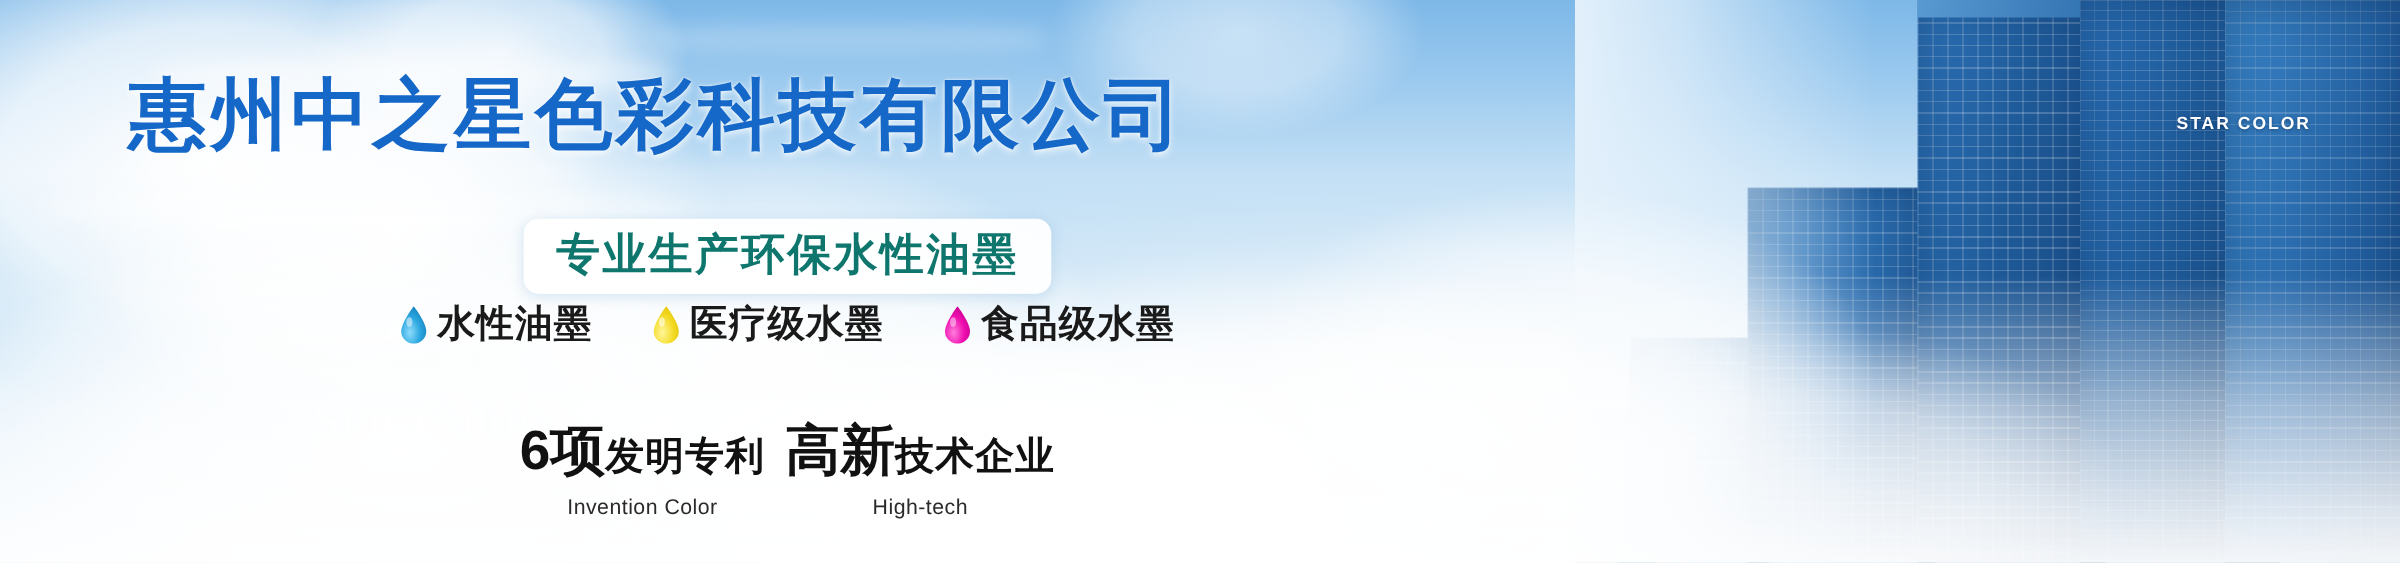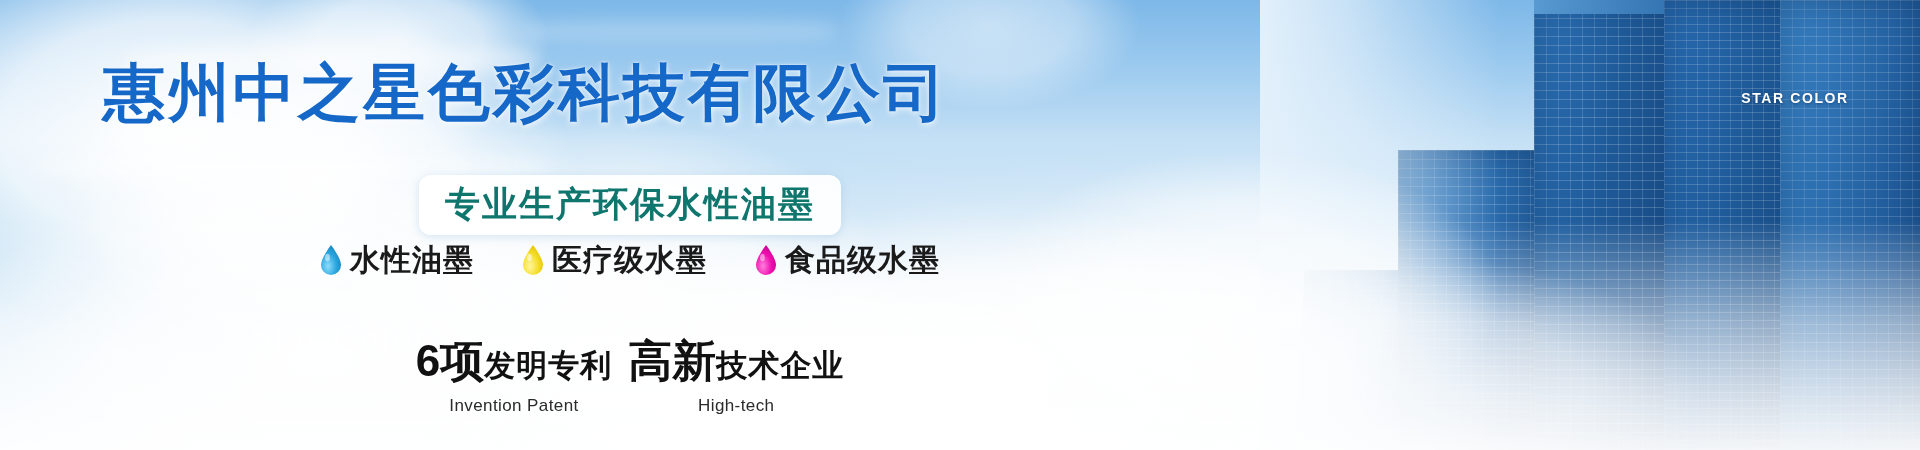--- a/index.html
+++ b/index.html
@@ -367,21 +367,21 @@
       </div>
 
     </div>
 
     <div class="badges">
 
       <div class="badge">
         <div class="badge-cn">
           <span class="badge-big">6项</span><span class="badge-small">发明专利</span>
         </div>
-        <div class="badge-en">Invention Patent</div>
+        <div class="badge-en">Invention Color</div>
       </div>
 
       <div class="badge">
         <div class="badge-cn">
           <span class="badge-big">高新</span><span class="badge-small">技术企业</span>
         </div>
         <div class="badge-en">High-tech</div>
       </div>
 
     </div>

